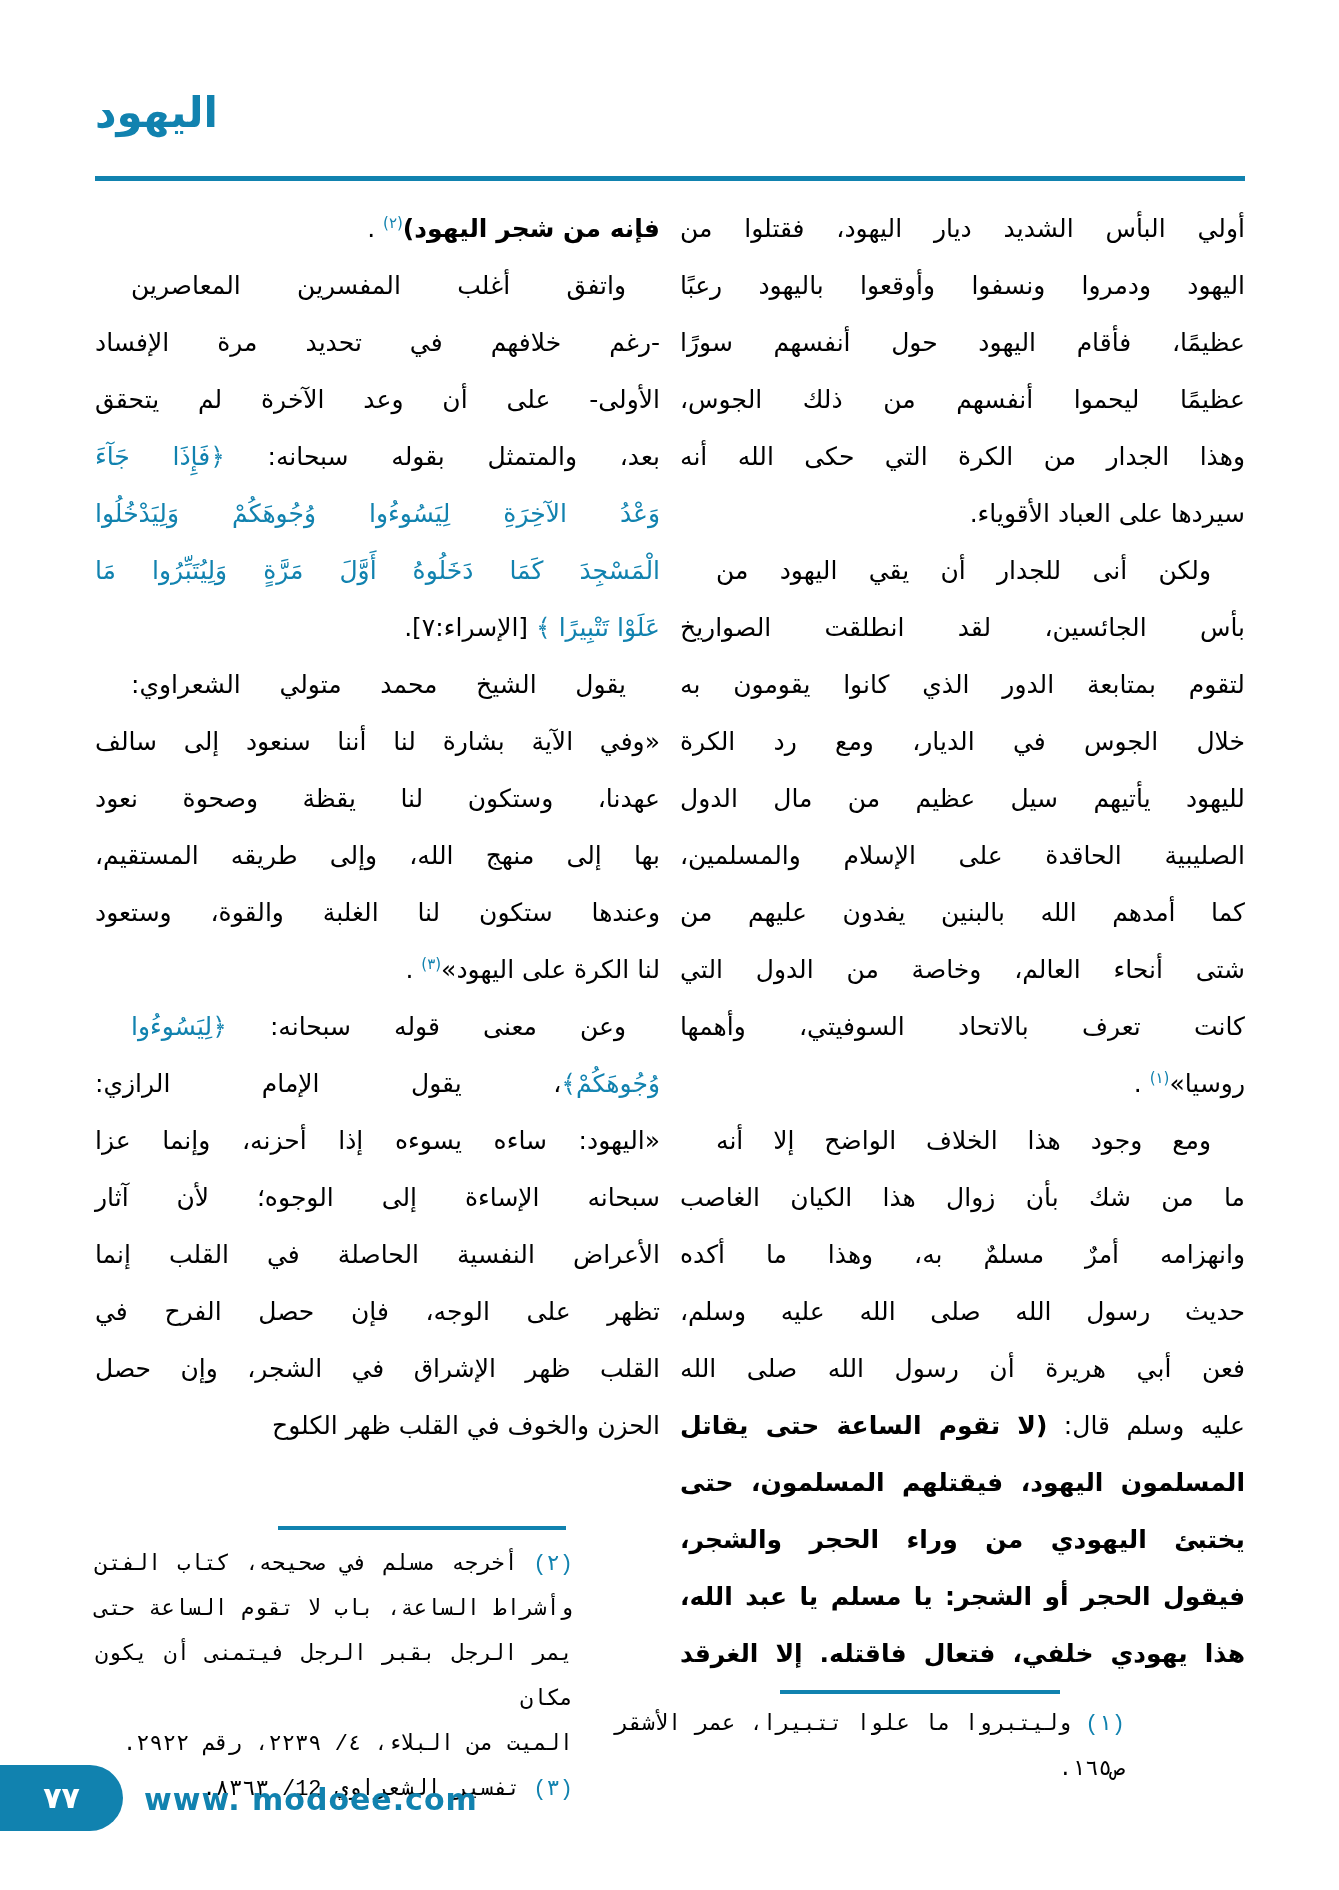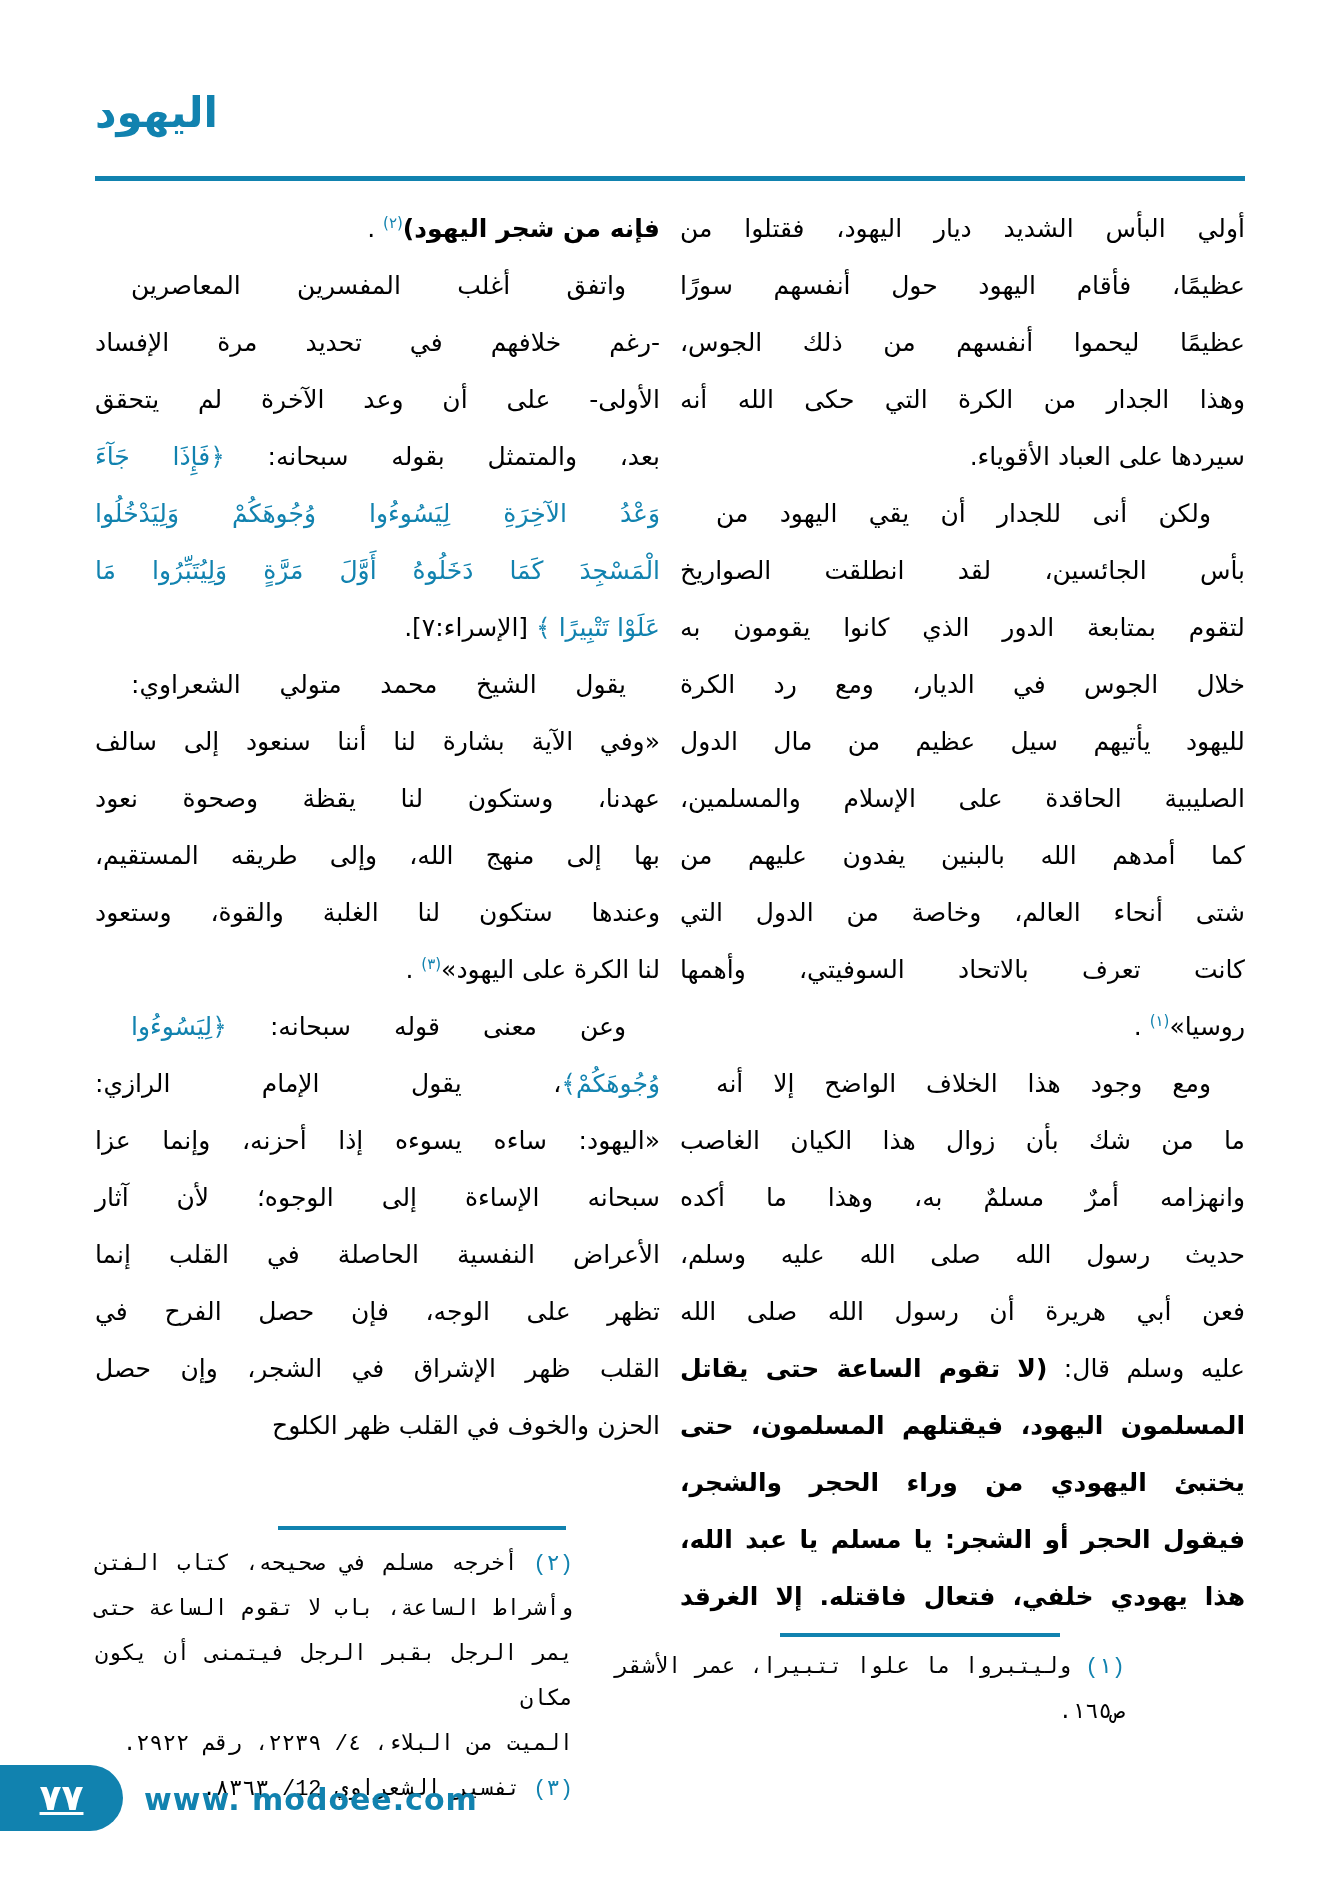--- a/index.html
+++ b/index.html
@@ -49,41 +49,42 @@
   .fnblock .line{text-align:justify;}
   .fm{color:var(--accent);}
   
   .pill{
     position:absolute;left:0;top:1765px;
     width:123px;height:66px;
     background:var(--accent);
     border-radius:0 34px 34px 0;
     display:flex;align-items:center;justify-content:center;
   }
-  .pill span{color:#ffffff;font-size:36px;font-weight:bold;line-height:1;text-decoration:underline;}
+  .pill span{color:#ffffff;font-size:30px;font-weight:bold;line-height:1;}
   .site{
     position:absolute;left:144px;top:1782px;
     direction:ltr;text-align:left;
     color:var(--accent);font-size:30px;font-weight:bold;
     letter-spacing:1px;
   }
 </style>
 </head>
 <body>
 
 <div class="page">
 
   <div class="hdr-title">اليهود</div>
 
   <div class="hdr-rule"></div>
 
   <div class="content">
     <div class="col col-right" id="col-right">
       <div class="lines">
           <div class="line j"><span class="seg-n">أولي البأس الشديد ديار اليهود، فقتلوا من</span></div>
+          <div class="line j"><span class="seg-n">اليهود ودمروا ونسفوا وأوقعوا باليهود رعبًا</span></div>
           <div class="line j"><span class="seg-n">عظيمًا، فأقام اليهود حول أنفسهم سورًا</span></div>
           <div class="line j"><span class="seg-n">عظيمًا ليحموا أنفسهم من ذلك الجوس،</span></div>
           <div class="line j"><span class="seg-n">وهذا الجدار من الكرة التي حكى الله أنه</span></div>
           <div class="line e"><span class="seg-n">سيردها على العباد الأقوياء.</span></div>
           <div class="line j i"><span class="seg-n">ولكن أنى للجدار أن يقي اليهود من</span></div>
           <div class="line j"><span class="seg-n">بأس الجائسين، لقد انطلقت الصواريخ</span></div>
           <div class="line j"><span class="seg-n">لتقوم بمتابعة الدور الذي كانوا يقومون به</span></div>
           <div class="line j"><span class="seg-n">خلال الجوس في الديار، ومع رد الكرة</span></div>
           <div class="line j"><span class="seg-n">لليهود يأتيهم سيل عظيم من مال الدول</span></div>
           <div class="line j"><span class="seg-n">الصليبية الحاقدة على الإسلام والمسلمين،</span></div>

